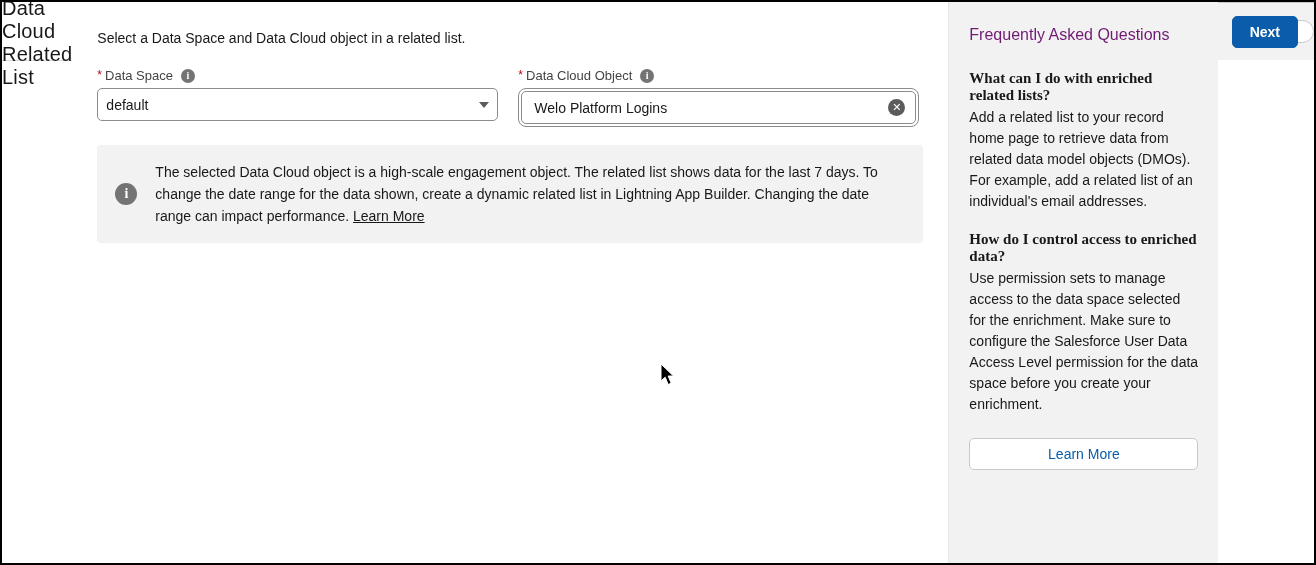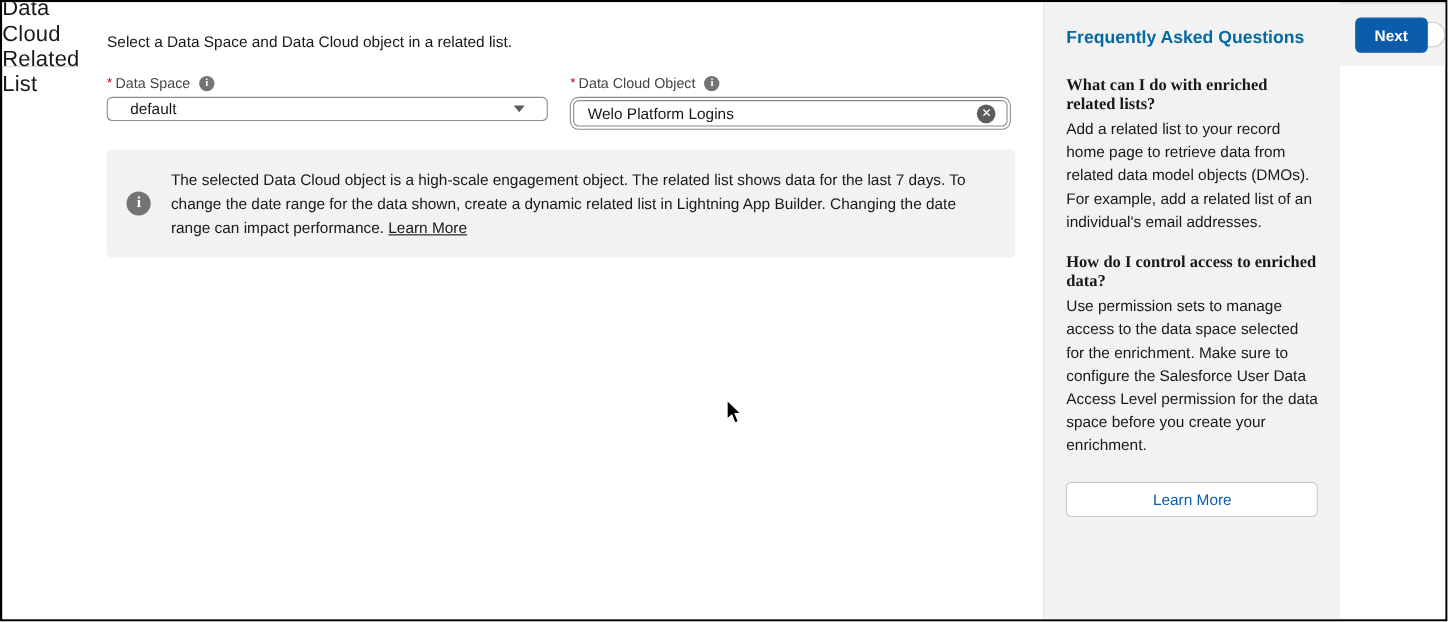--- a/index.html
+++ b/index.html
@@ -31,31 +31,31 @@
   }
   .required-star { color:#ba0517; font-size:12px; margin-right:3px; position:relative; top:-1px; }
   .info-icon {
     display:inline-flex; align-items:center; justify-content:center;
     width:14px; height:14px; border-radius:50%;
     background:#747474; color:#fff; font-size:10px; font-weight:700;
     font-family:"Liberation Serif","DejaVu Serif",serif;
     margin-left:8px; flex:0 0 14px;
   }
   .select-box {
-    height:22px; background:#fff; border:1px solid #8c8c8c; border-radius:5px;
+    height:33px; background:#fff; border:1px solid #8c8c8c; border-radius:5px;
     display:flex; align-items:center; justify-content:space-between;
-    padding:0 20px; font-size:14px; color:#181818; cursor:pointer;
+    padding:0 8px; font-size:14px; color:#181818; cursor:pointer;
   }
   .chevron-down { width:0; height:0; border-left:5px solid transparent;
     border-right:5px solid transparent; border-top:6px solid #5c5c5c; }
   .combobox-focus {
     border:1px solid #8c8c8c; border-radius:8px; padding:2px; background:#fff;
   }
   .combobox-inner {
-    height:24px; border:1px solid #8c8c8c; border-radius:5px;
+    height:33px; border:1px solid #8c8c8c; border-radius:5px;
     display:flex; align-items:center; padding:0 10px 0 12px; background:#fff;
   }
   .combobox-input {
     flex:1 1 auto; border:none; outline:none; font-size:14px; color:#181818;
     font-family:inherit; background:transparent;
   }
   .clear-btn {
     width:17px; height:17px; border-radius:50%; background:#5c5c5c; border:none;
     color:#fff; font-size:11px; line-height:1; display:flex; align-items:center;
     justify-content:center; cursor:pointer; flex:0 0 17px; padding:0;
@@ -69,21 +69,21 @@
     display:flex; align-items:center; justify-content:center; font-size:14px;
     font-weight:700; font-family:"Liberation Serif","DejaVu Serif",serif; flex:0 0 22px;
   }
   .alert-text { font-size:14px; line-height:22px; color:#181818; }
   .alert-link { text-decoration:underline; color:#181818; cursor:pointer; }
   
   .faq-panel {
     flex:1 1 auto; background:#f3f2f2; border-left:1px solid #e5e5e5;
     padding:24px 20px 0 20px;
   }
-  .faq-title { font-size:16px; font-weight:700; color:#0369a1; margin-bottom:26px; }
+  .faq-title { font-size:16px; font-weight:400; color:#701a75; margin-bottom:26px; }
   .faq-question { font-size:15px; font-weight:700; color:#181818; margin-bottom:3px;font-family:Liberation Serif, serif; }
   .faq-answer { font-size:14px; line-height:21px; color:#181818; margin-bottom:19px; }
   .faq-learn-more {
     margin-top:4px; width:100%; height:32px; background:#fff;
     border:1px solid #c9c9c9; border-radius:5px; color:#0b5cab; font-size:14px;
     font-family:inherit; cursor:pointer;
   }
   
   .modal-footer {
     height:58px; flex:0 0 58px; background:#f3f2f2; border-top:1px solid #c9c9c9;

